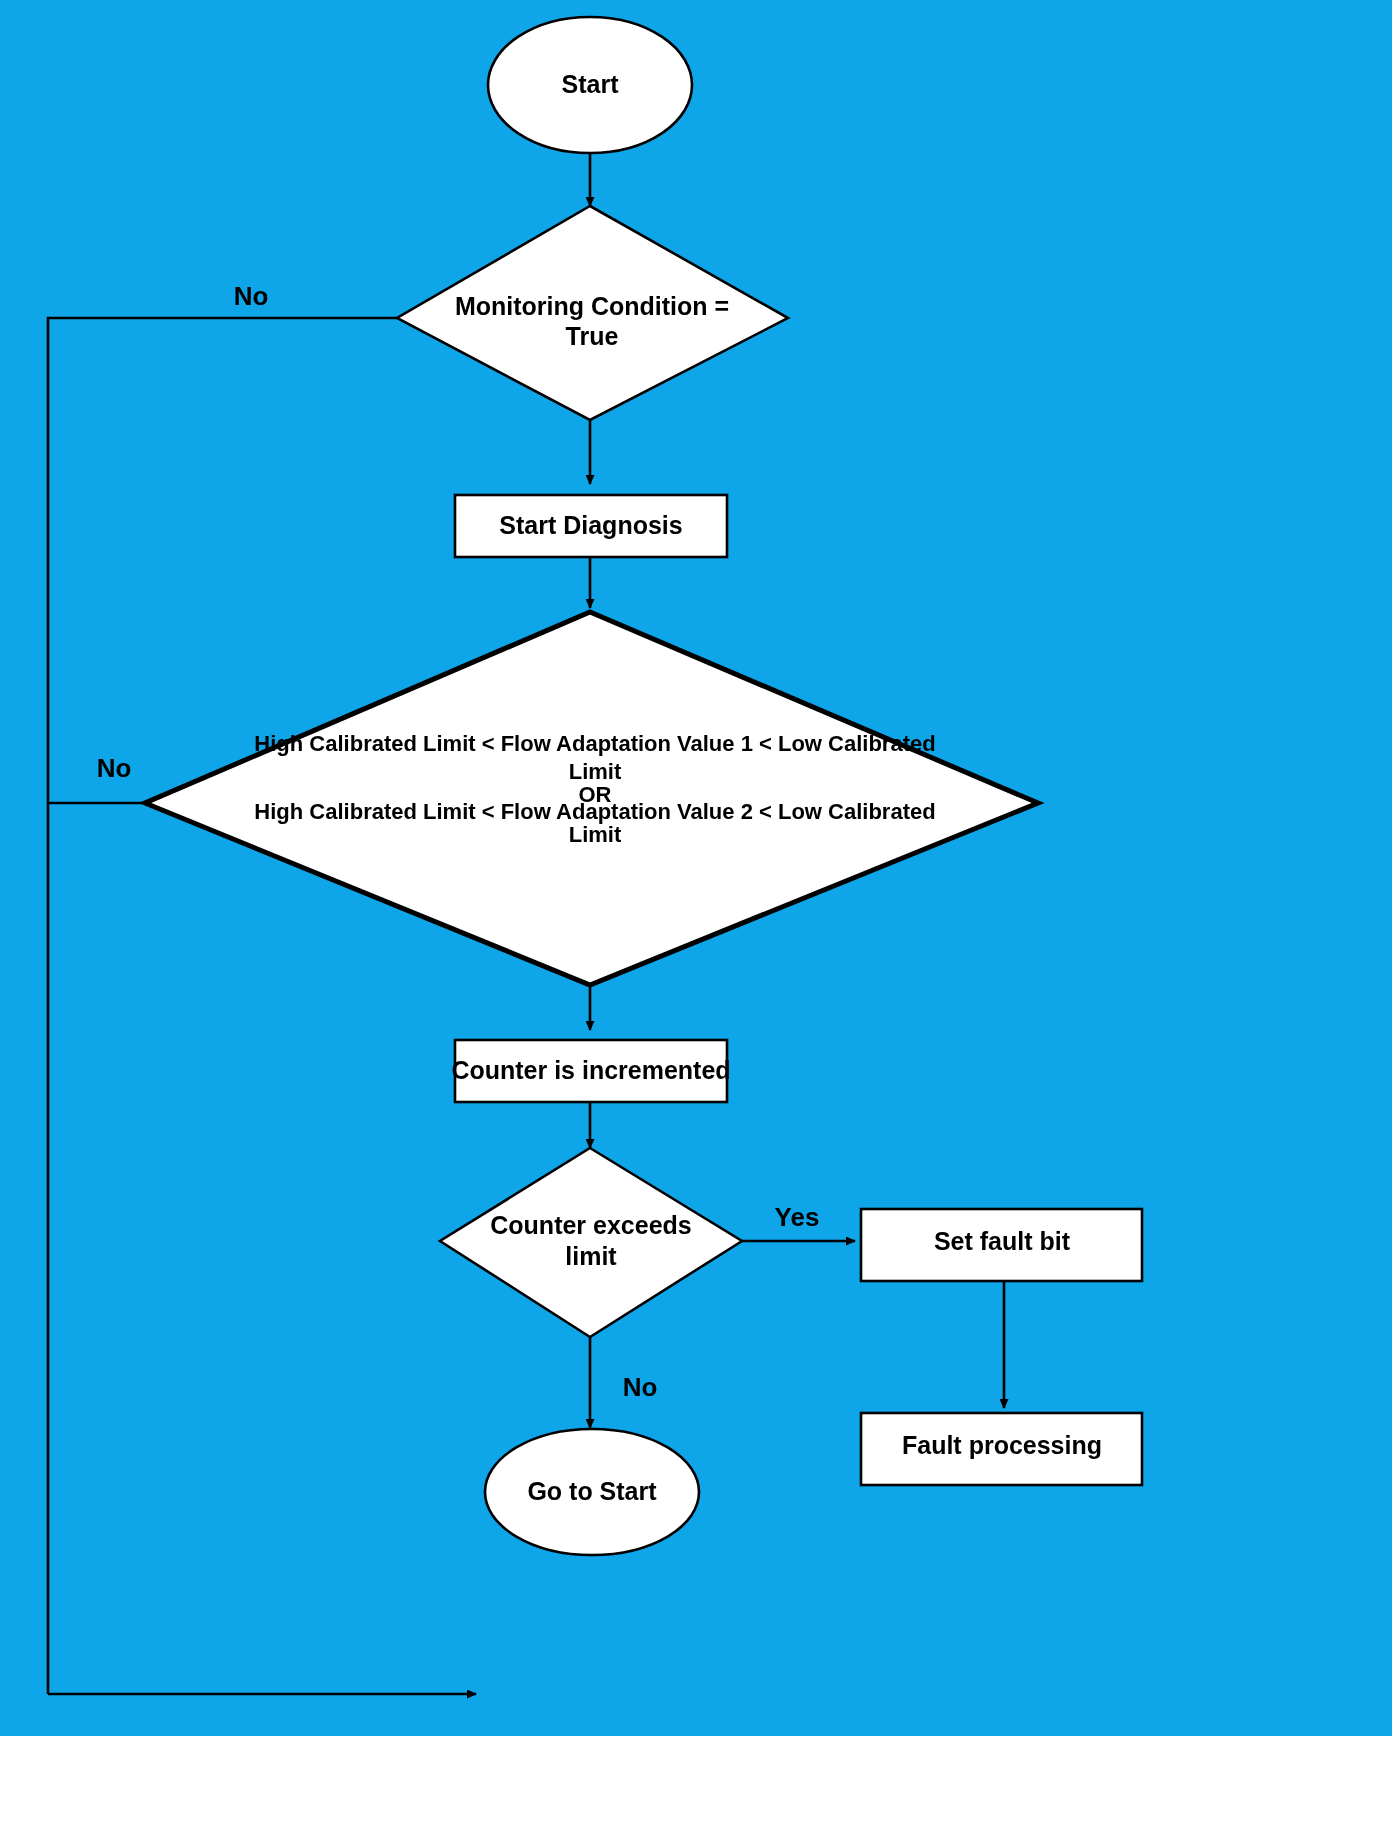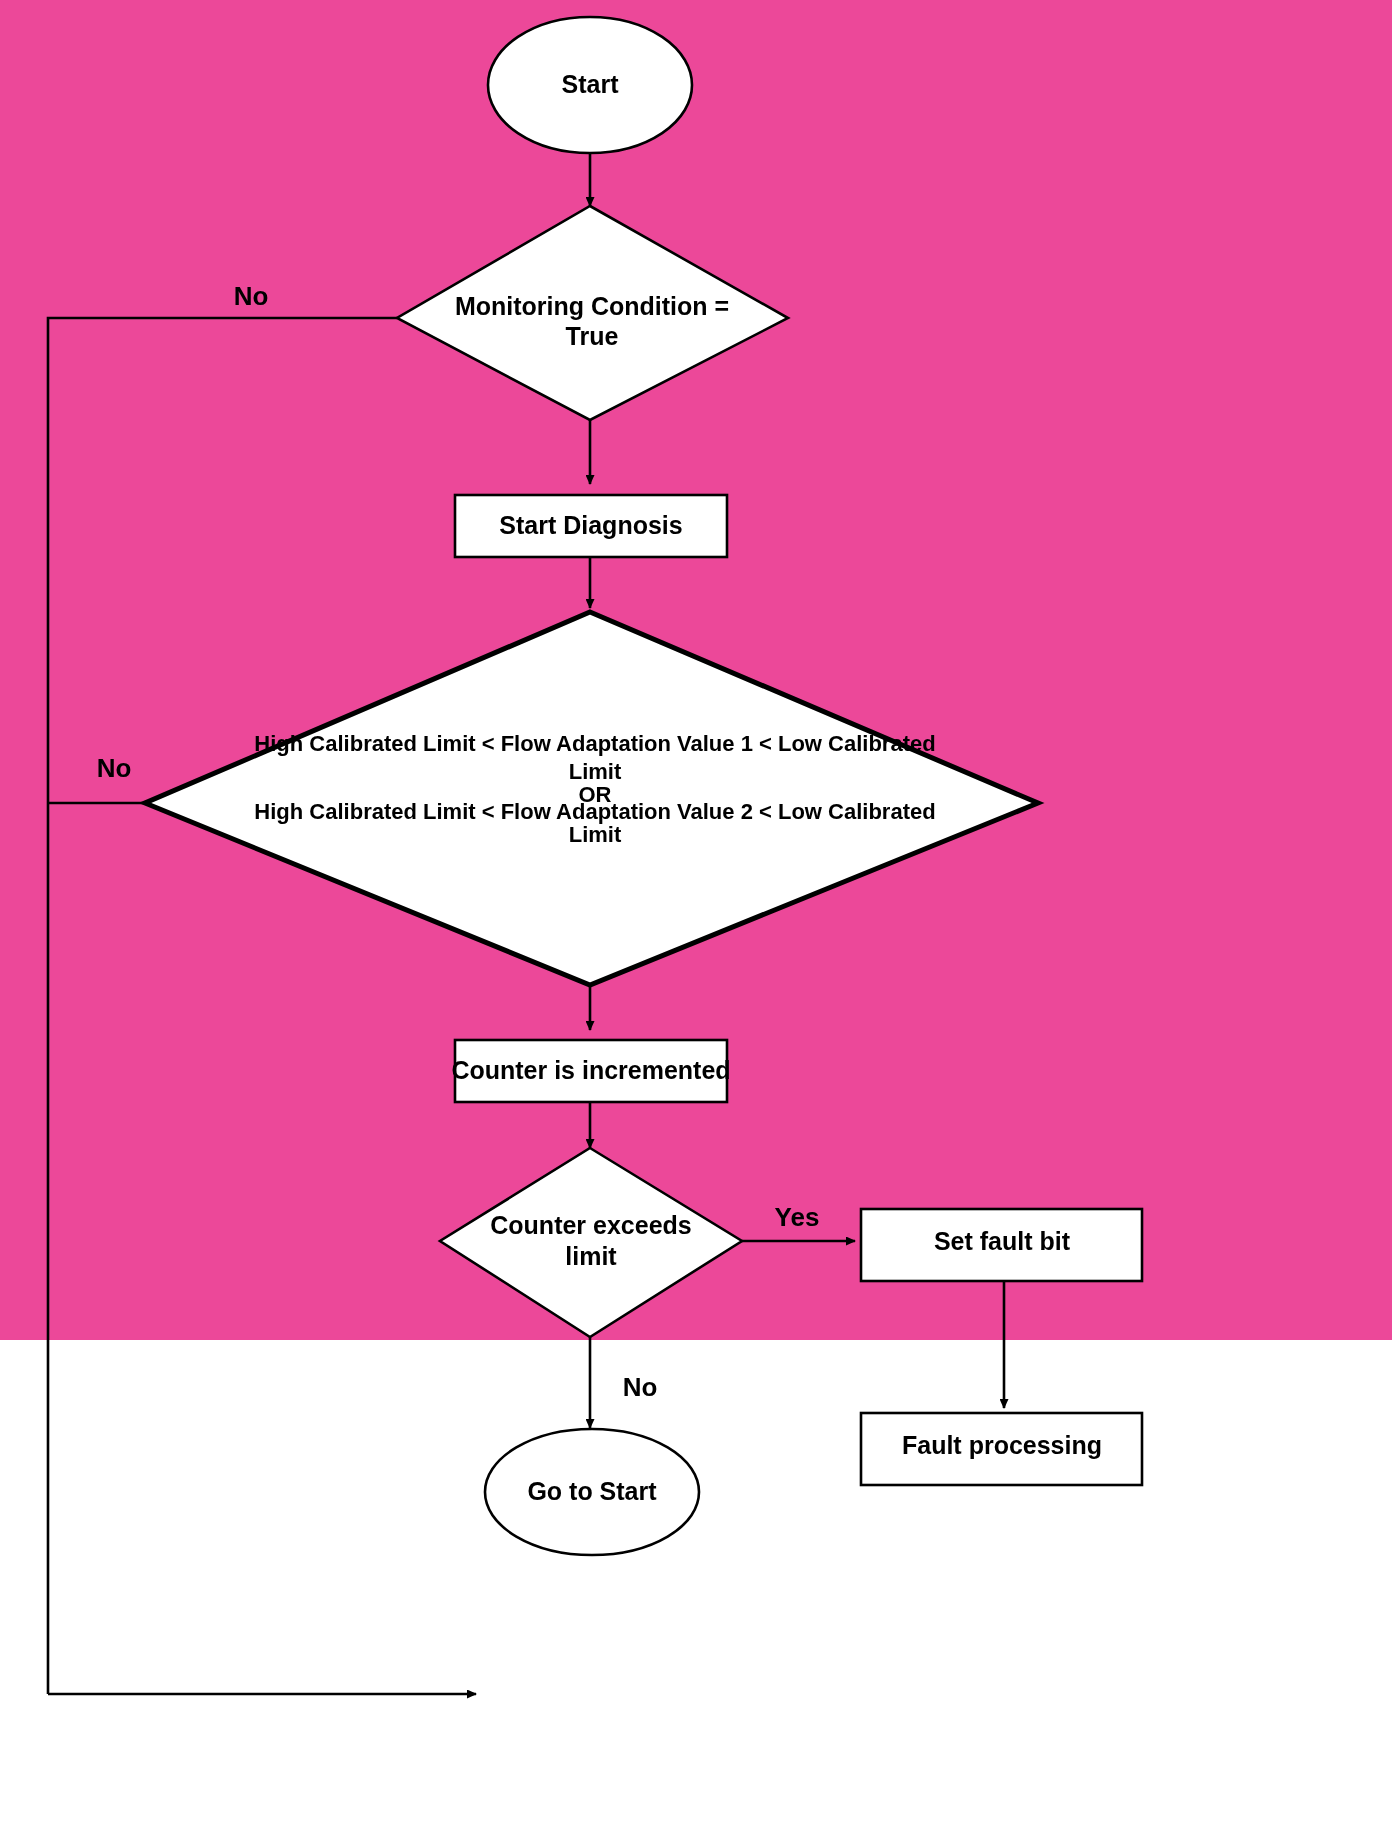--- a/index.html
+++ b/index.html
@@ -10,22 +10,22 @@
   }
   body {
     width: 1392px;
     height: 1848px;
     font-family: "Liberation Sans", sans-serif;
     overflow: hidden;
   }
   #flow-root {
     position: relative;
     width: 1392px;
-    height: 1340px;
-    background: #ec4899;
+    height: 1736px;
+    background: #0ea5e9;
   }
   svg.flow-canvas {
     display: block;
     width: 1392px;
     height: 1848px;
   }
   .node-shape {
     fill: #ffffff;
     stroke: #000000;
     stroke-width: 3;

